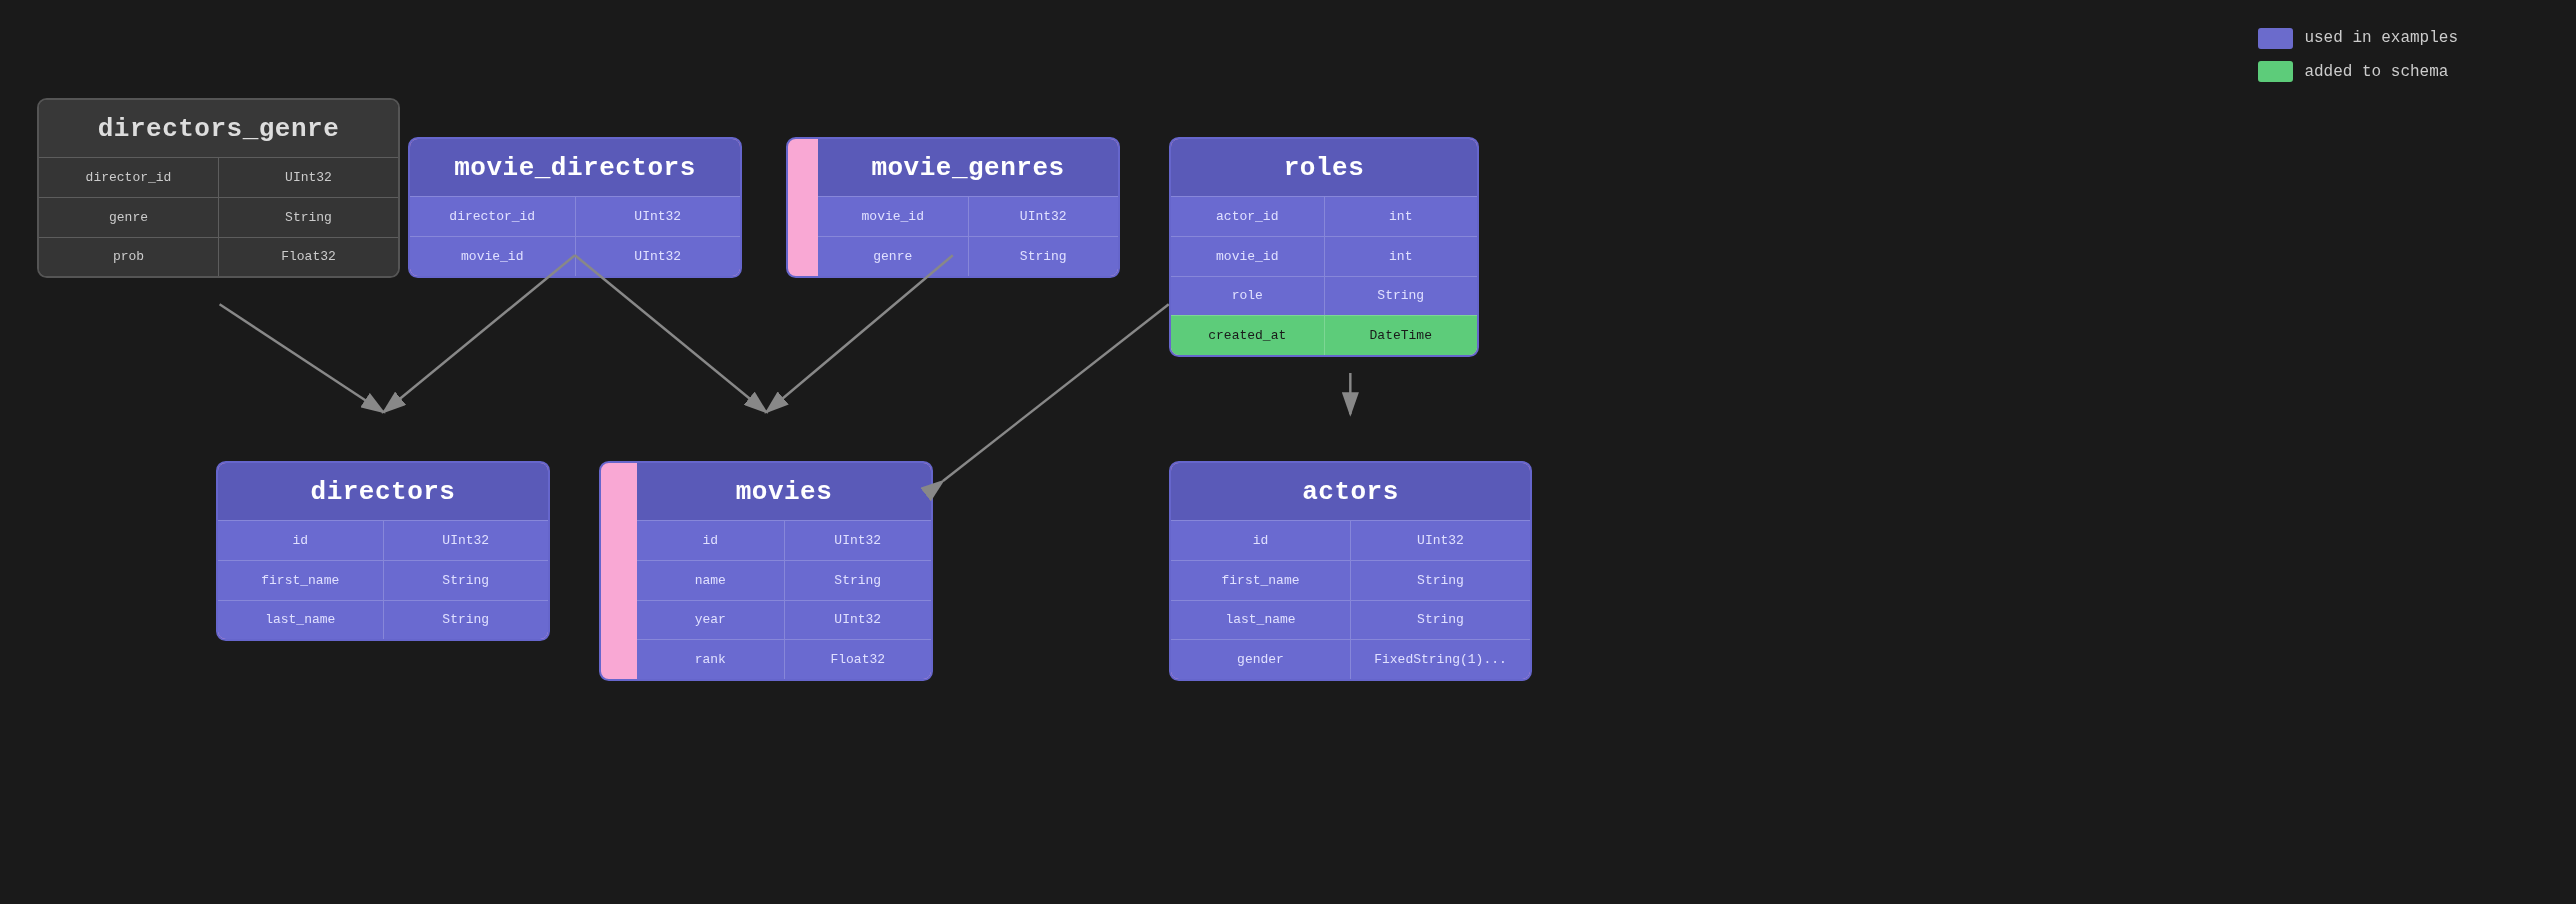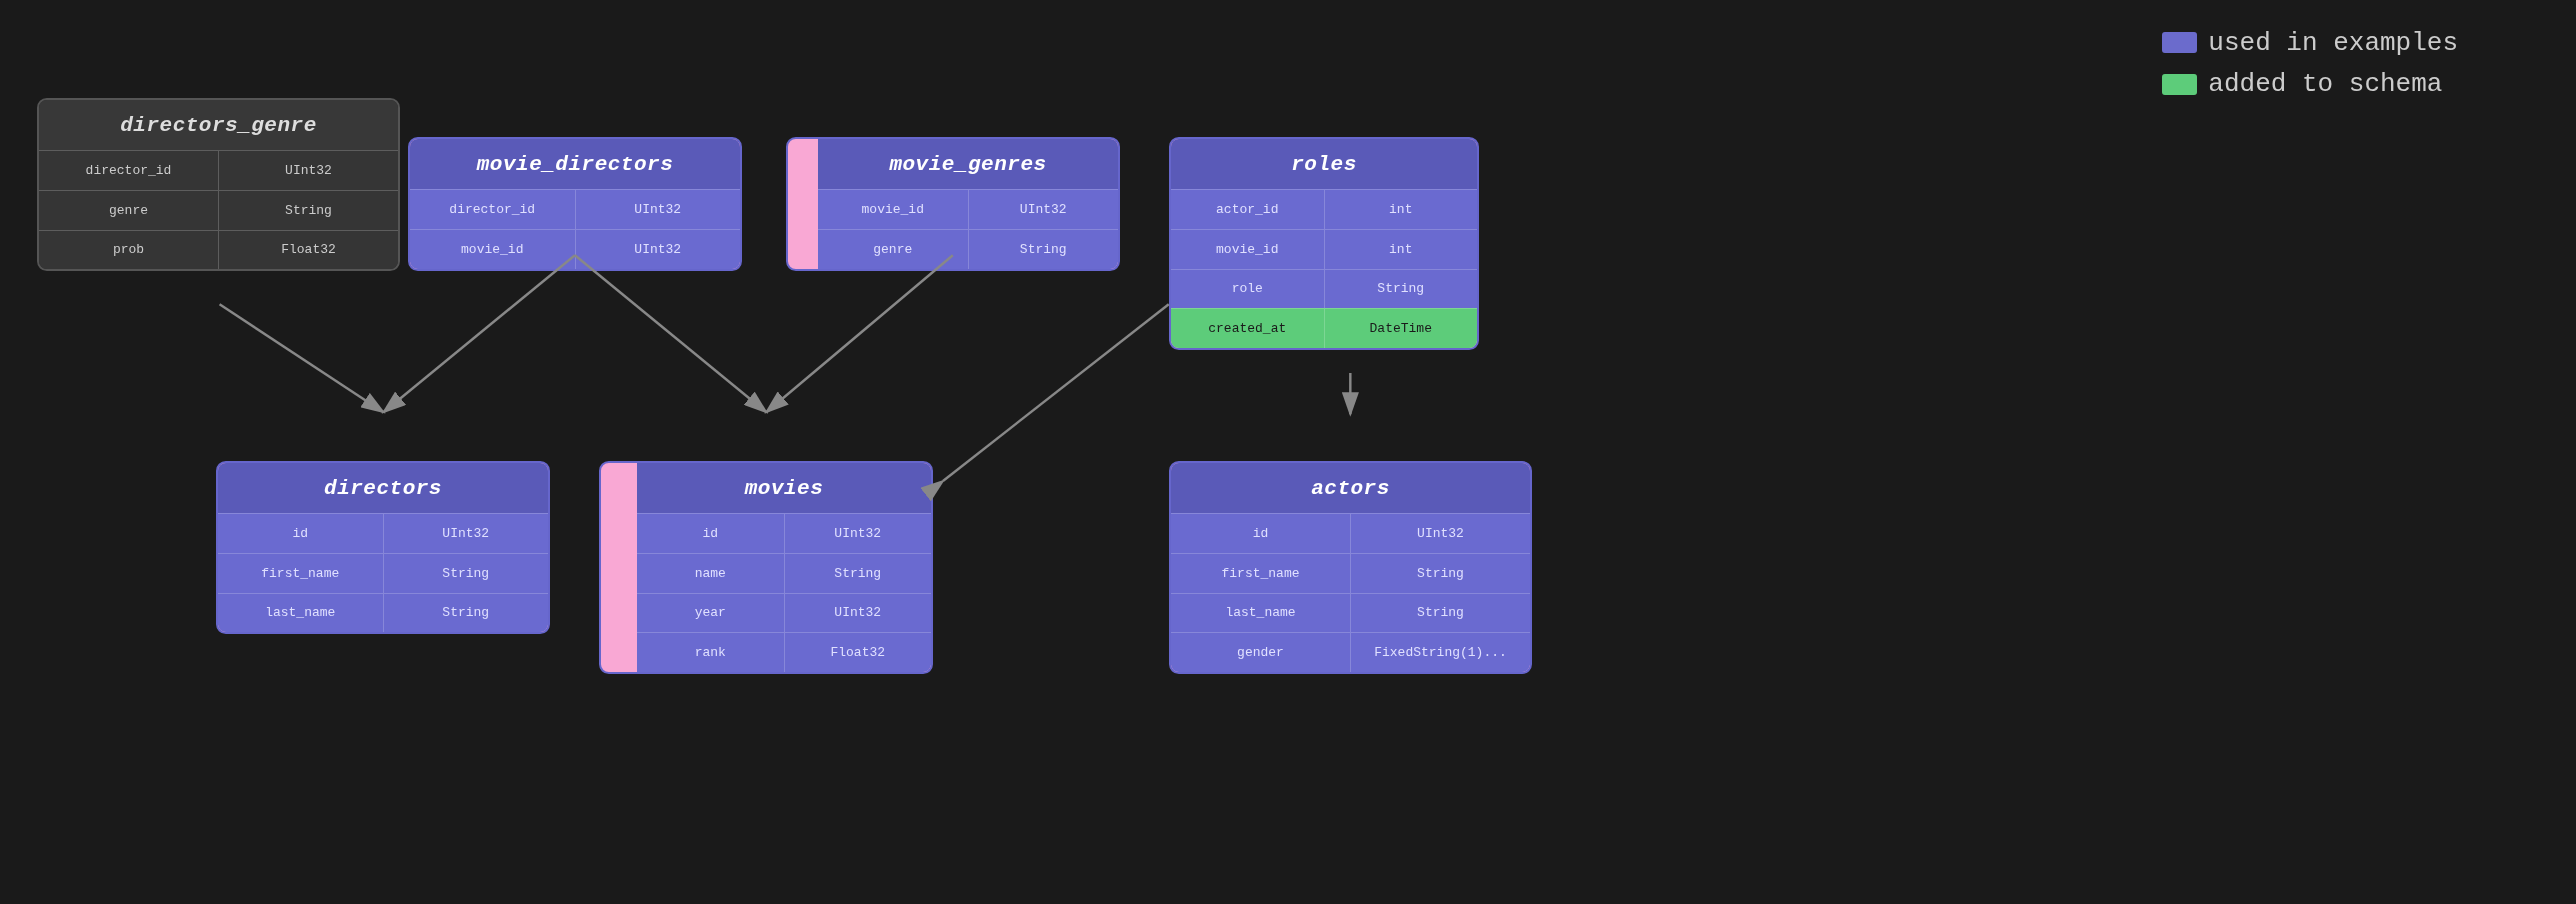--- a/index.html
+++ b/index.html
@@ -34,21 +34,21 @@
     }
     .legend-box {
       width: 35px;
       height: 21.6px;
       border-radius: 2.9px;
     }
     .legend-box.blue { background: #6b6bcc; }
     .legend-box.green { background: #5dcc7a; }
     .legend-label {
       color: #cccccc;
-      font-size: 26px;
+      font-size: 16px;
       font-family: 'Courier New', monospace;
     }
 
     
     .table-card {
       position: absolute;
       border-radius: 9.8px;
       overflow: hidden;
       border: 2px solid #5555aa;
     }
@@ -58,25 +58,24 @@
       margin-top: 39px;
     }
     .table-card.dark {
       background: #2e2e2e;
       border-color: #555555;
     }
 
     .table-header {
       padding: 13.7px 9.8px;
       text-align: center;
-      font-size: 21px;
+      font-size: 26px;
       font-weight: bold;
       color: #ffffff;
       letter-spacing: 0.5px;
-      font-style: italic;
     }
     .table-card.blue .table-header {
       background: #5a5ab8;
     }
     .table-card.dark .table-header {
       background: #383838;
       color: #dddddd;
     }
 
     .table-row {

